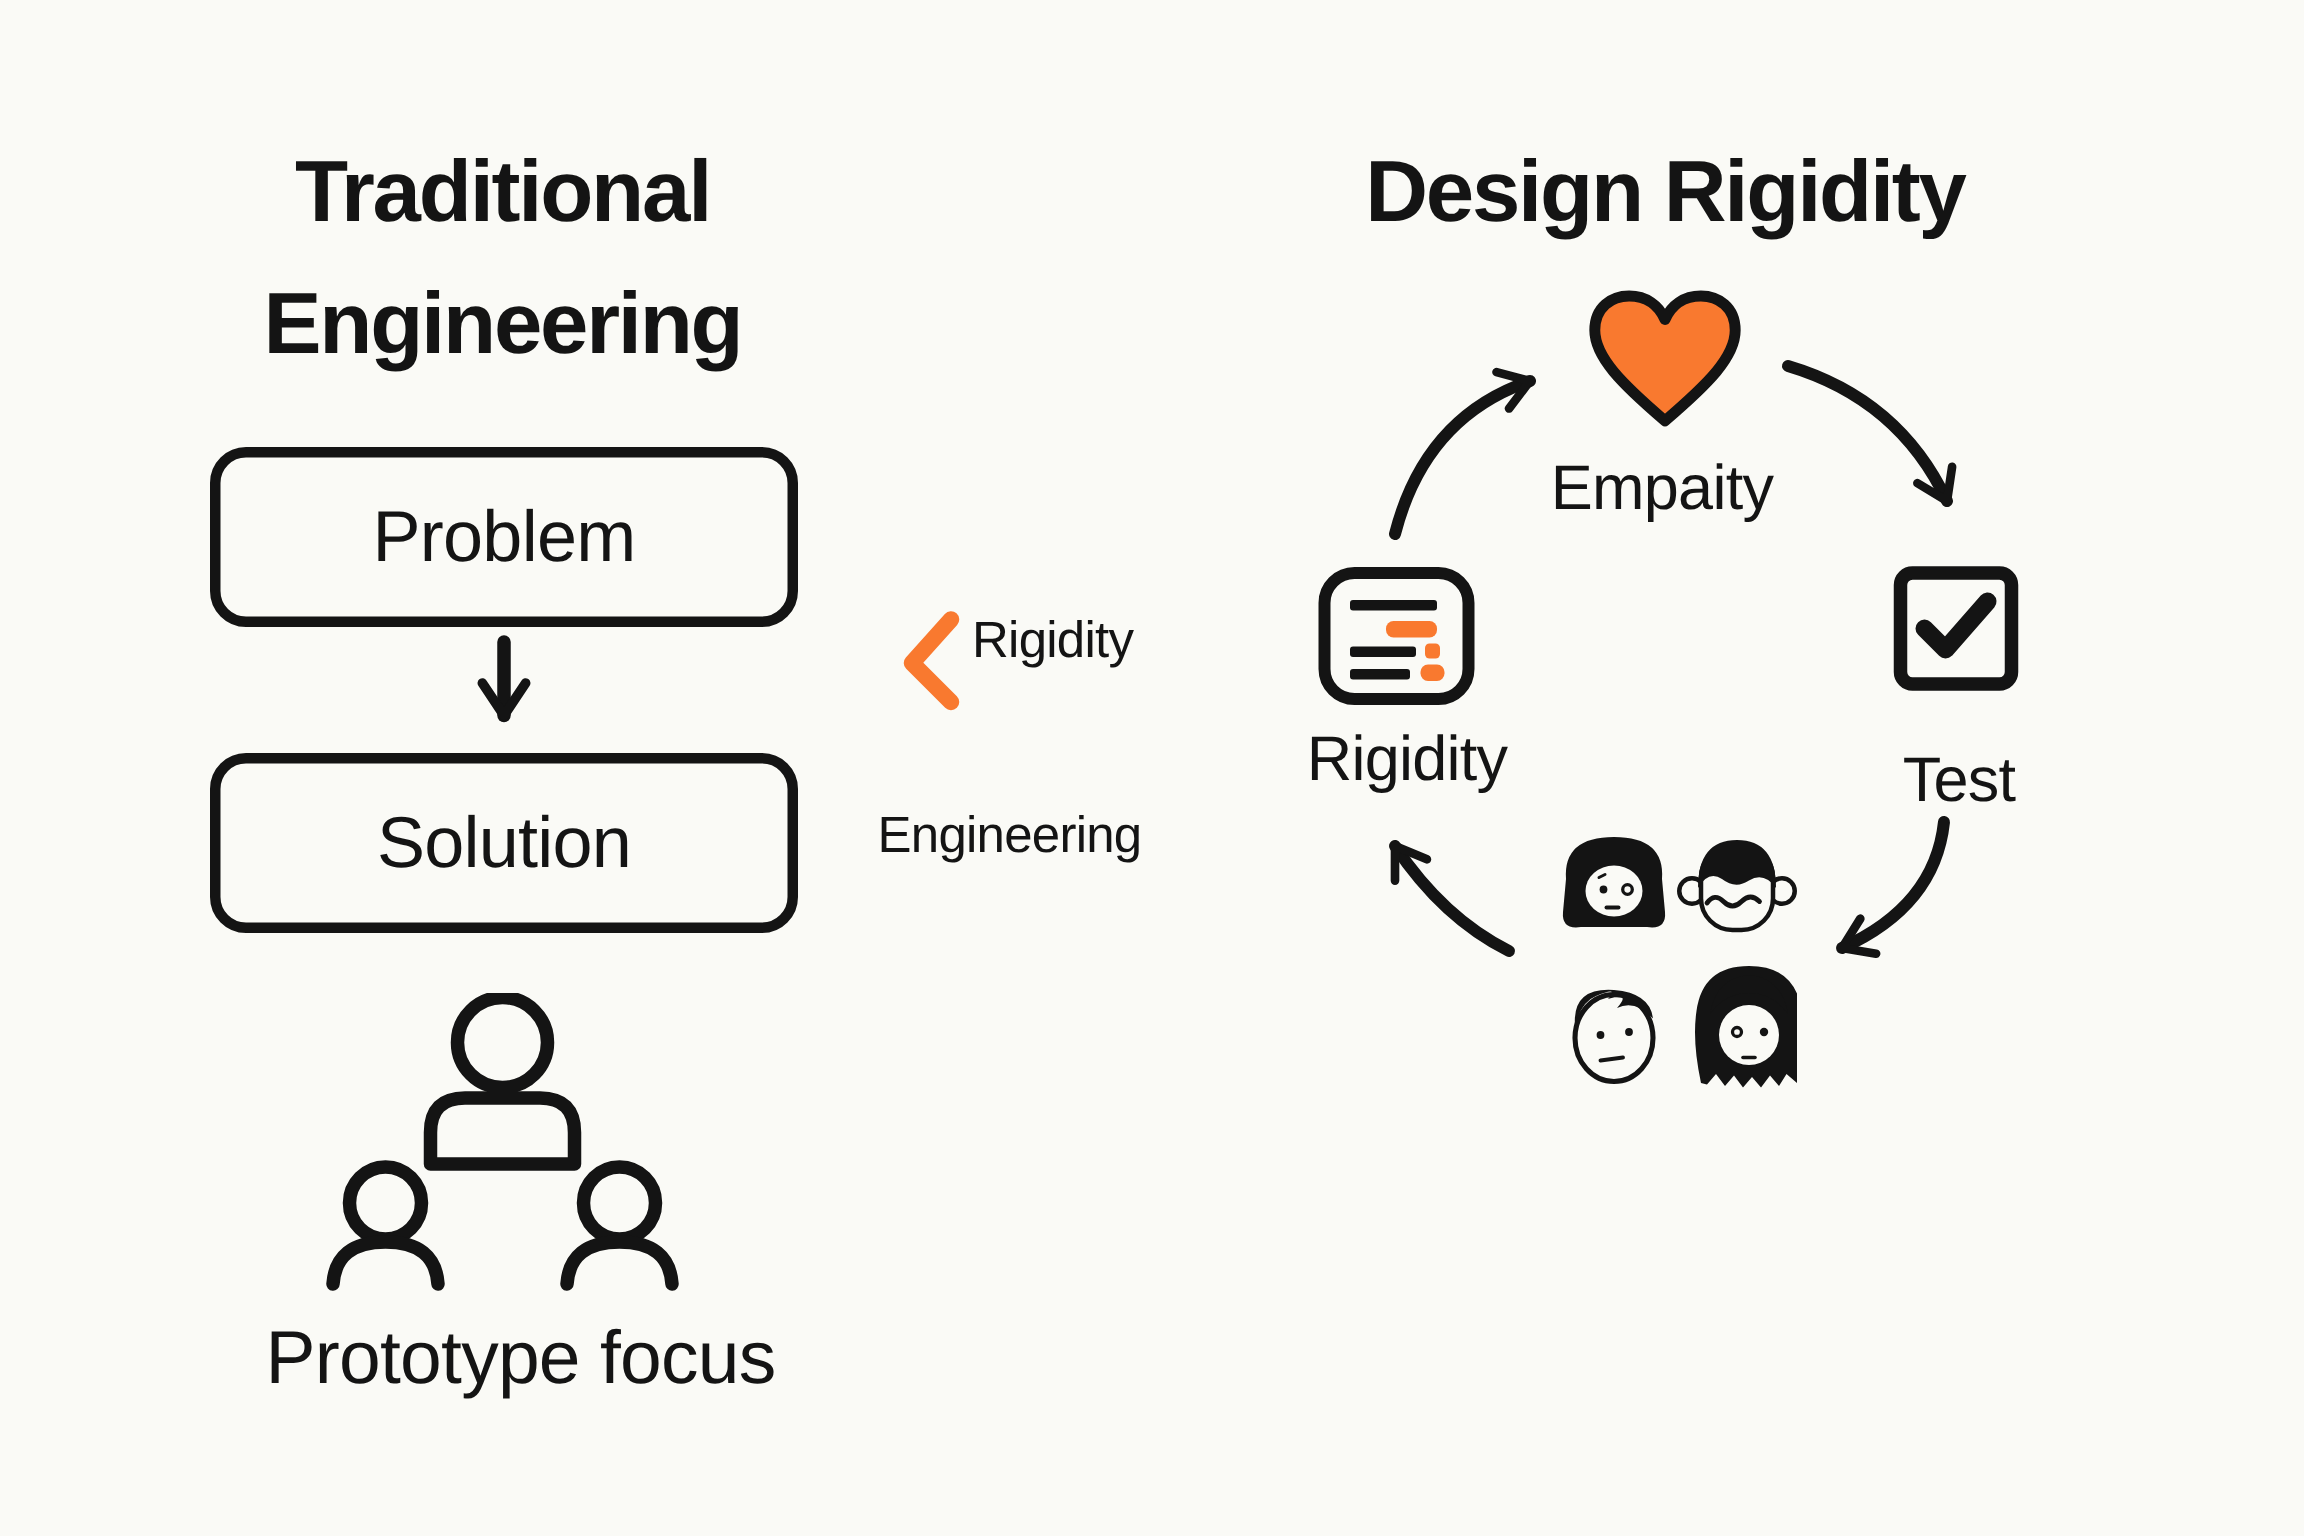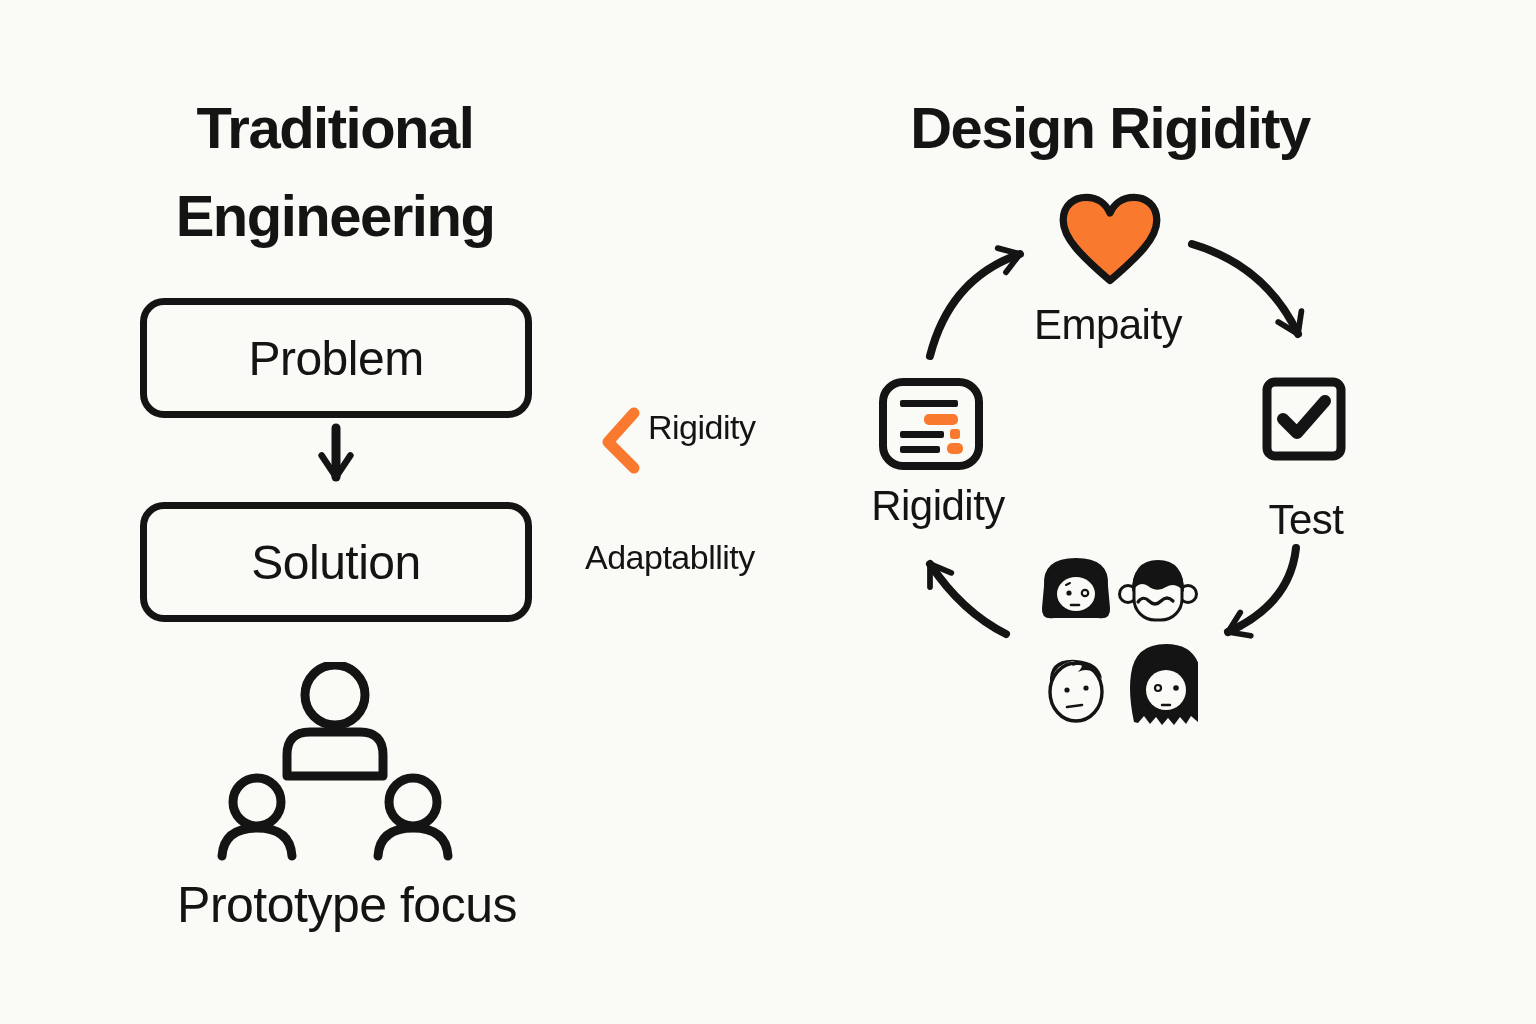--- a/index.html
+++ b/index.html
@@ -147,21 +147,21 @@
   </div>
 
 
   <div class="abs" style="left:596px;top:406px;">
     <svg width="46" height="68" viewBox="0 0 46 68">
       <path class="no-fill accent-stroke" stroke-width="11" stroke-linecap="round" stroke-linejoin="round" d="M 38 7 L 12 36 L 38 62"></path>
     </svg>
   </div>
   <div class="abs midlabel" style="left:648px;top:408px;">Rigidity</div>
 
-  <div class="abs midlabel" style="left:585px;top:538px;">Adaptabllity</div>
+  <div class="abs midlabel" style="left:585px;top:538px;">Engineering</div>
 
   <svg class="abs" style="left:0;top:0;pointer-events:none;" width="1536" height="1024" viewBox="0 0 1536 1024">
     <defs>
       <marker id="ah" viewBox="0 0 10 10" refX="7" refY="5" markerWidth="4" markerHeight="4" orient="auto-start-reverse">
         <path d="M1 1 L7 5 L1 9" fill="none" stroke="#141414" stroke-width="1.8" stroke-linecap="round" stroke-linejoin="round"></path>
       </marker>
     </defs>
 
     <path class="no-fill ink-stroke" stroke-width="9" stroke-linecap="round" marker-end="url(#ah)" d="M 336 428 L 336 477"></path>
 

